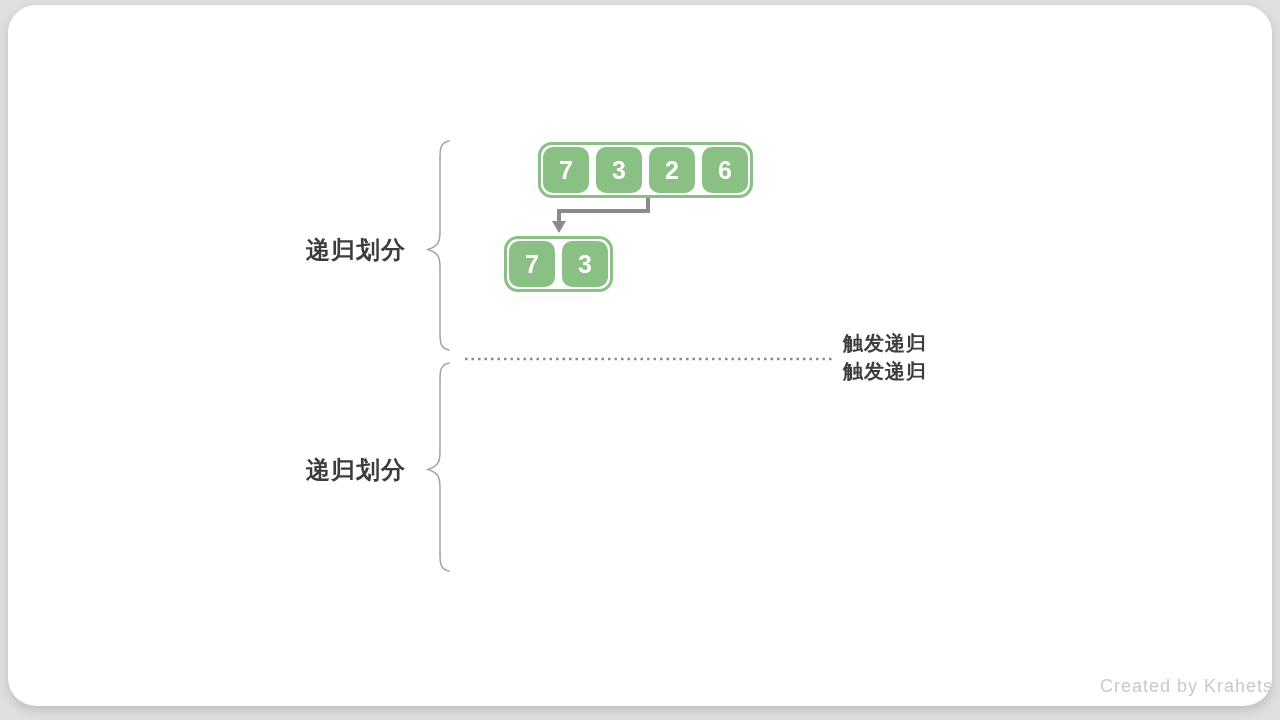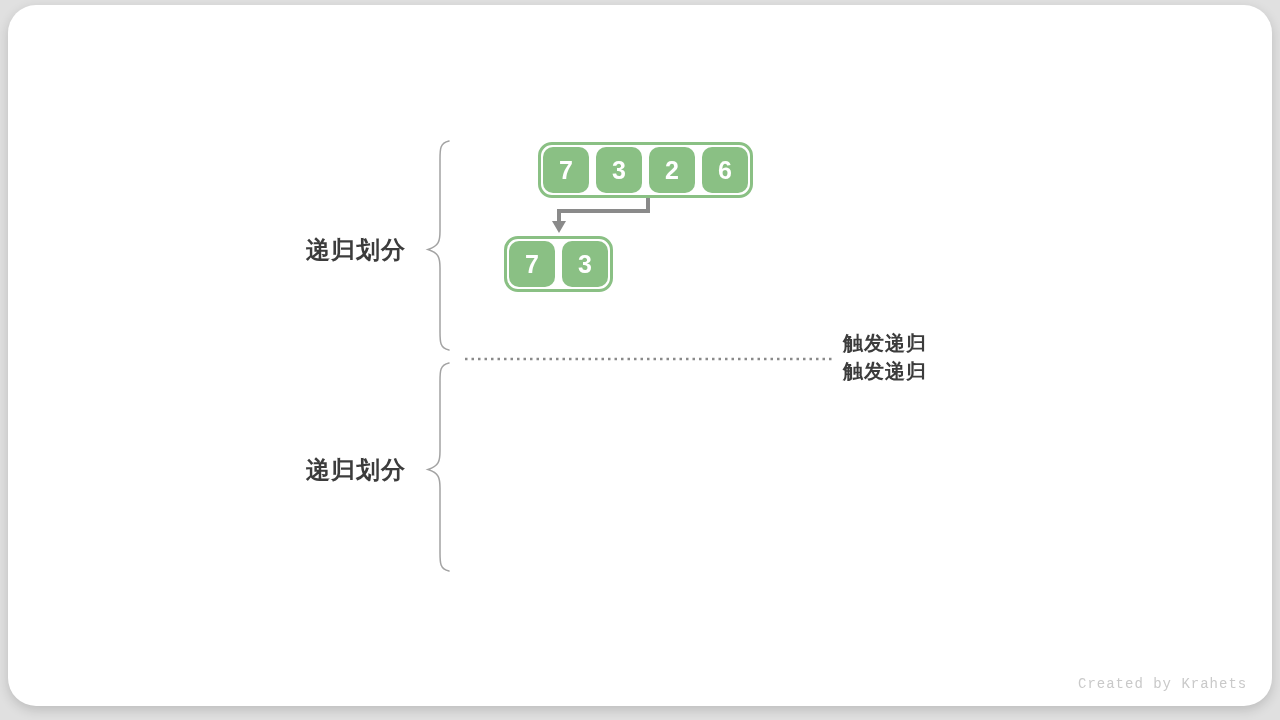--- a/index.html
+++ b/index.html
@@ -41,23 +41,23 @@
     white-space: nowrap;
   }
   .term-label {
     position: absolute; left: 843px; top: 329px;
     font-size: 20px; font-weight: bold;
     color: var(--text-dark, #3c3c3c);
     line-height: 28px; letter-spacing: 1px;
     white-space: nowrap;
   }
   .watermark {
-    position: absolute; left: 1078px; top: 676px;
-    font-family: Liberation Mono, monospace;
-    font-size: 14px;
+    position: absolute; left: 1100px; top: 676px;
+    font-family: Liberation Sans, sans-serif;
+    font-size: 18px;
     letter-spacing: 1px;
     color: var(--watermark-gray, #c9c9c9);
     white-space: nowrap;
   }
   svg.overlay { position: absolute; left: 0; top: 0; }
   .brace {
     fill: none;
     stroke: var(--brace-gray, #a3a3a3);
     stroke-width: 1.5;
     stroke-linecap: round;

